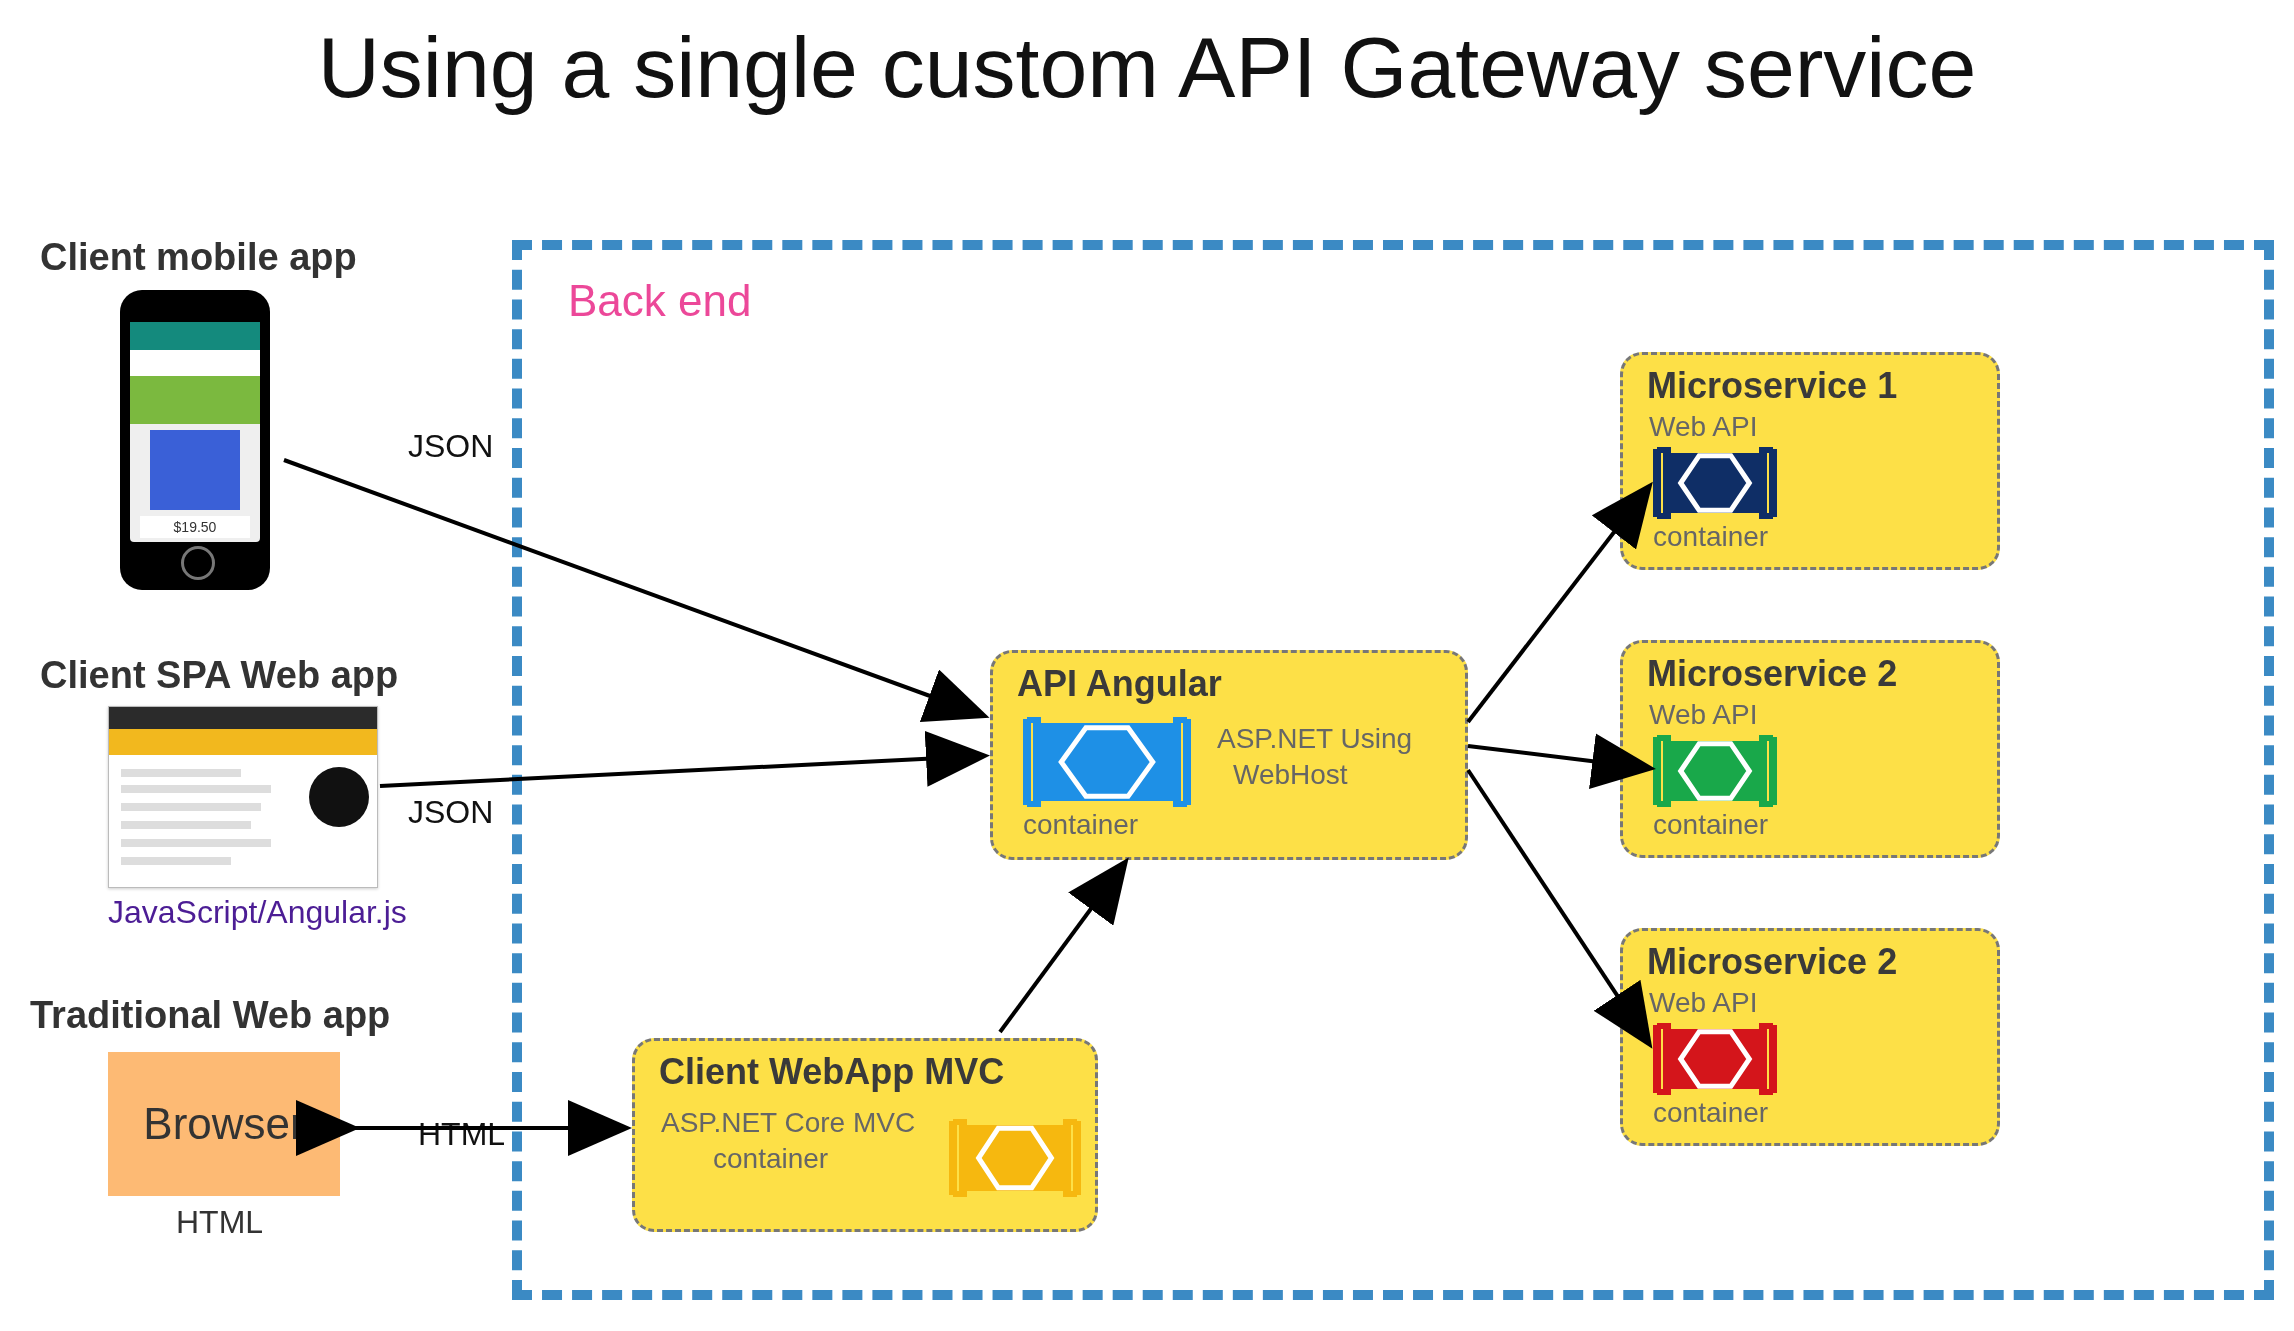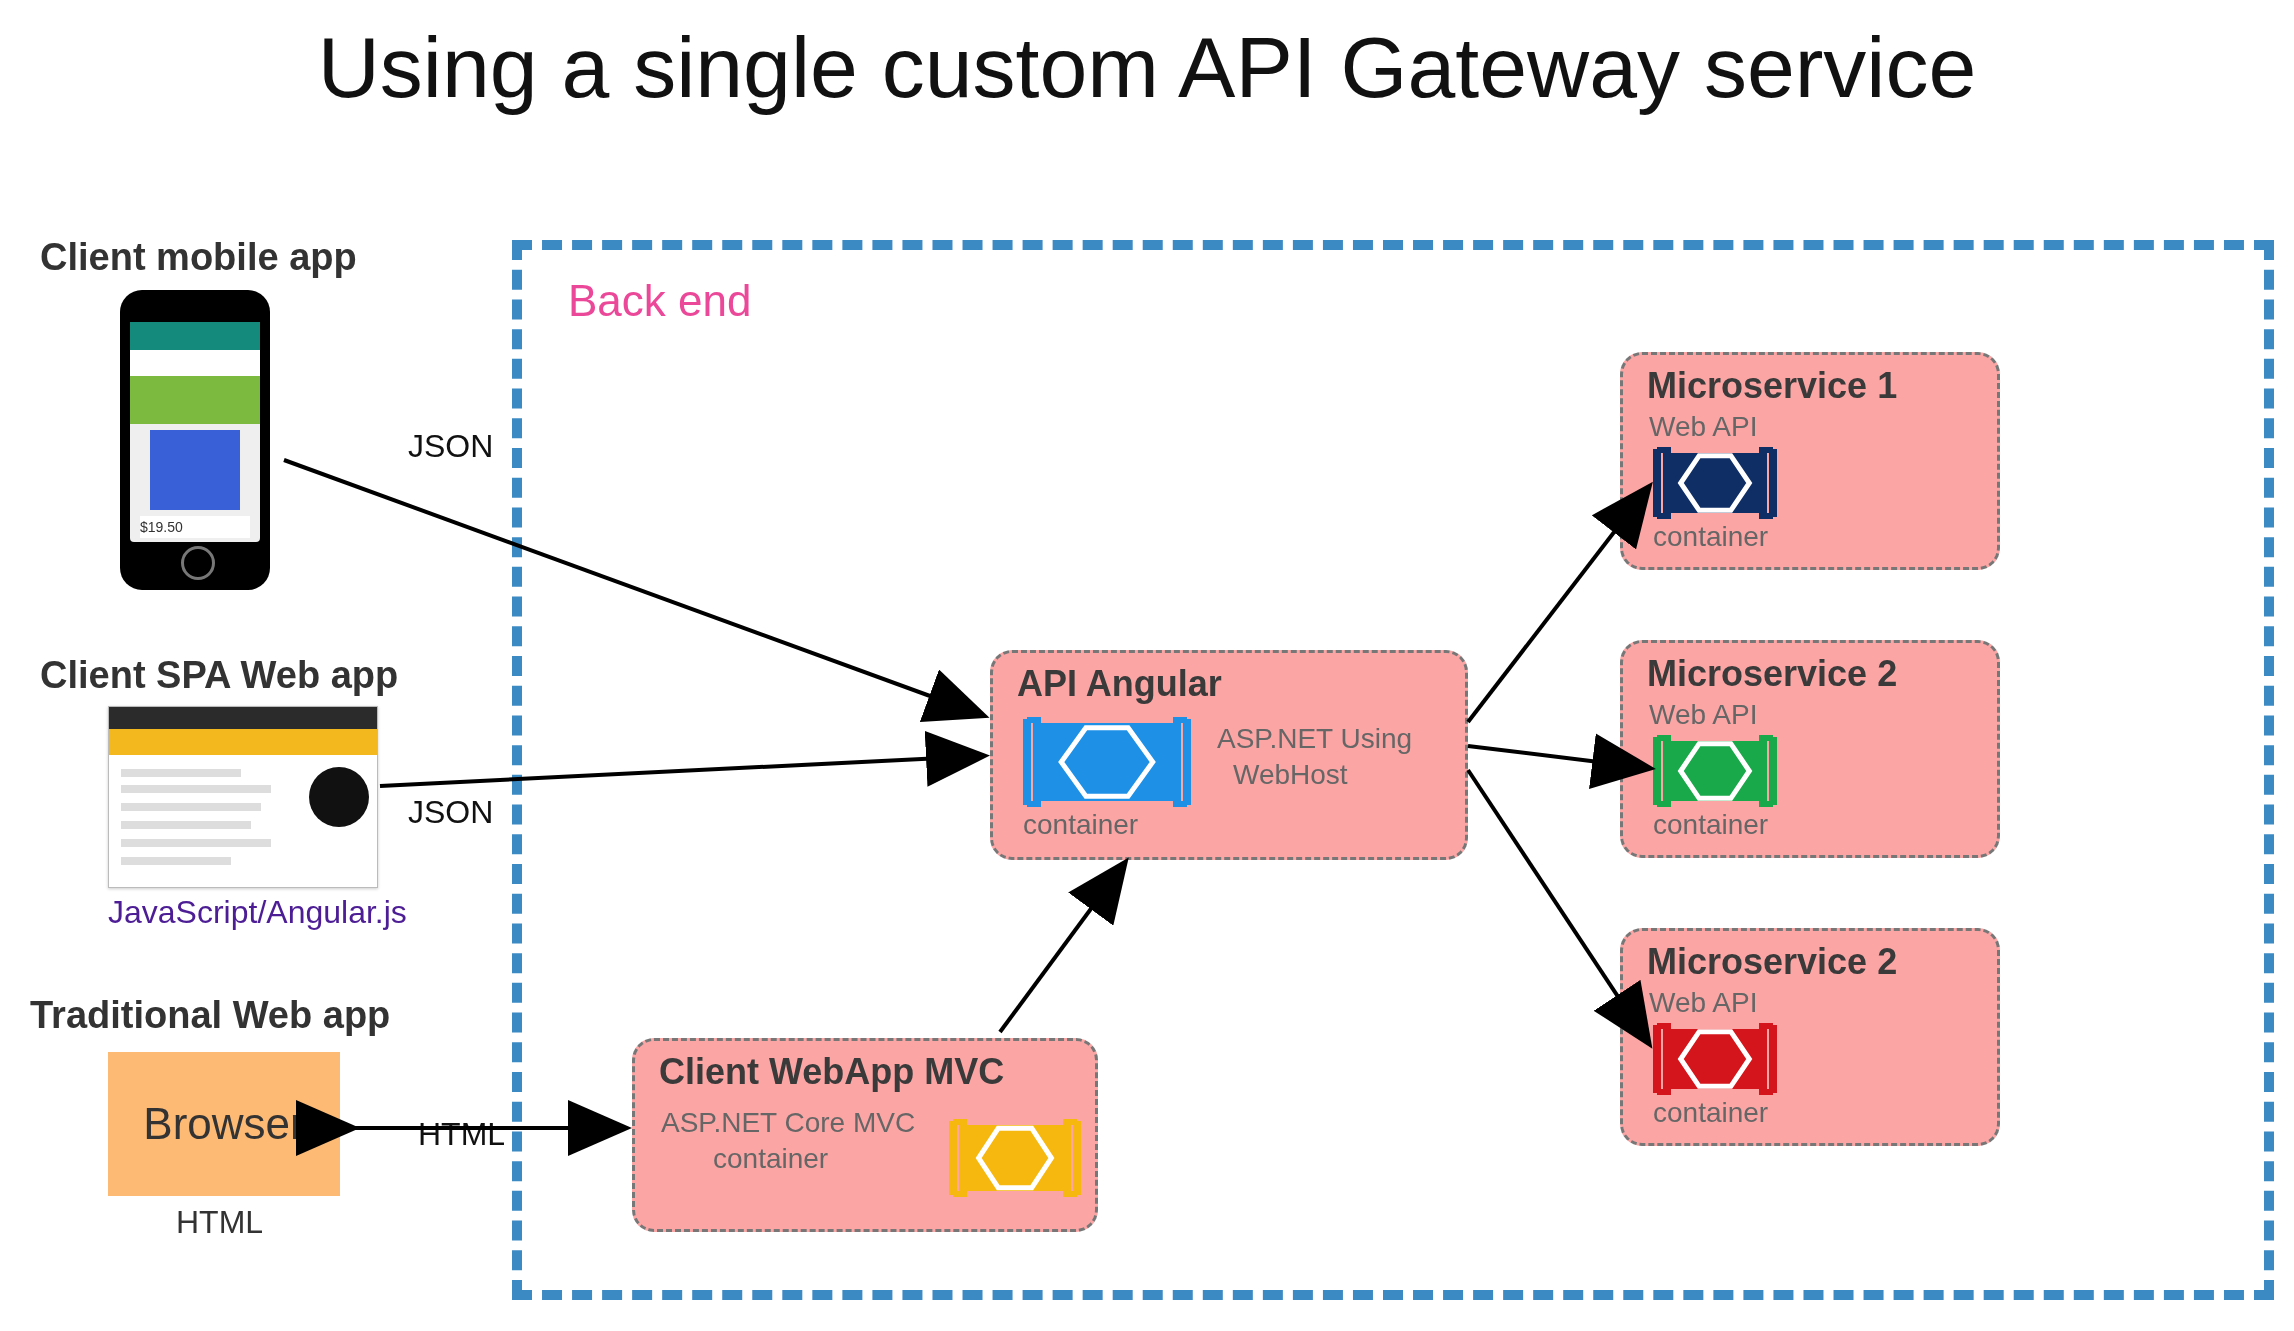--- a/index.html
+++ b/index.html
@@ -14,30 +14,30 @@
   .h3{position:absolute;font-size:38px;font-weight:700;color:#333}
   .sub{position:absolute;font-size:32px;color:#4c1d95}
   .edge{position:absolute;font-size:32px;color:#111}
   
   .phone{position:absolute;width:150px;height:300px;background:#000;border-radius:22px}
   .phone::before{content:"";position:absolute;left:10px;right:10px;top:32px;bottom:48px;background:#efefef;border-radius:4px}
   .phone .bar{position:absolute;left:10px;right:10px;top:32px;height:28px;background:#148a7d}
   .phone .row{position:absolute;left:10px;right:10px;top:60px;height:26px;background:#ffffff}
   .phone .hero{position:absolute;left:10px;right:10px;top:86px;height:48px;background:#7bb93f}
   .phone .img{position:absolute;left:30px;right:30px;top:140px;height:80px;background:#3a60d7}
-  .phone .price{position:absolute;left:20px;right:20px;top:226px;height:22px;background:#fff;font-size:14px;color:#333;line-height:22px}
+  .phone .price{position:absolute;left:20px;right:20px;top:226px;height:22px;background:#fff;font-size:14px;text-align:center;color:#333;line-height:22px}
   .phone .home{position:absolute;left:50%;bottom:10px;width:28px;height:28px;margin-left:-14px;border:3px solid #777;border-radius:50%}
   .spa{position:absolute;width:268px;height:180px;background:#fff;border:1px solid #bbb;box-shadow:0 1px 3px rgba(0,0,0,.2)}
   .spa .url{position:absolute;left:0;right:0;top:0;height:22px;background:#2b2b2b}
   .spa .nav{position:absolute;left:0;right:0;top:22px;height:26px;background:#f2b81e}
   .spa .side{position:absolute;right:8px;top:60px;width:60px;height:60px;background:#111;border-radius:50%}
   .spa .line{position:absolute;left:12px;height:8px;background:#ddd}
   .browserTile{position:absolute;width:232px;height:144px;background:#fdba74;text-align:center;font-size:44px;color:#333;line-height:144px}
   
-  .svc{position:absolute;border:3px dashed #777;border-radius:22px;background:#fca5a5}
+  .svc{position:absolute;border:3px dashed #777;border-radius:22px;background:#fde047}
   .svc .t{position:absolute;left:24px;top:10px;font-size:36px;font-weight:700;color:#3a3a3a}
   .svc .s1{position:absolute;left:26px;top:56px;font-size:28px;color:#666}
   .svc .s2{position:absolute;left:26px;font-size:28px;color:#666}
   
   .glyph{position:absolute}
   .glyph svg{display:block}
   
   svg.arrows{position:absolute;left:0;top:0}
 </style>
 </head>

